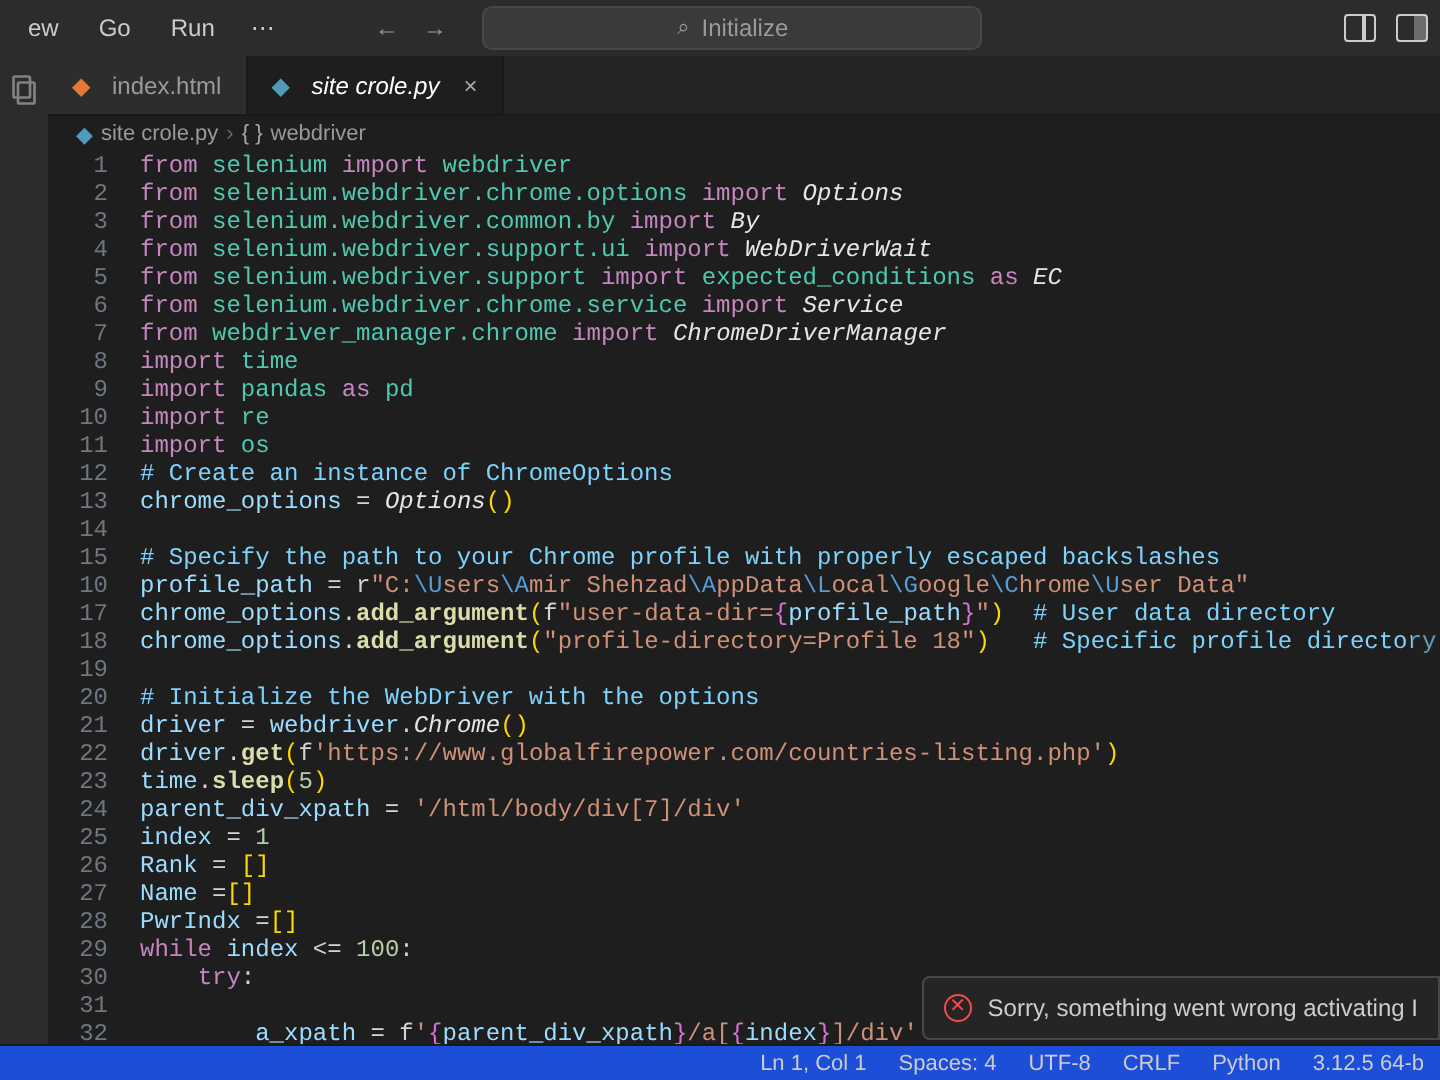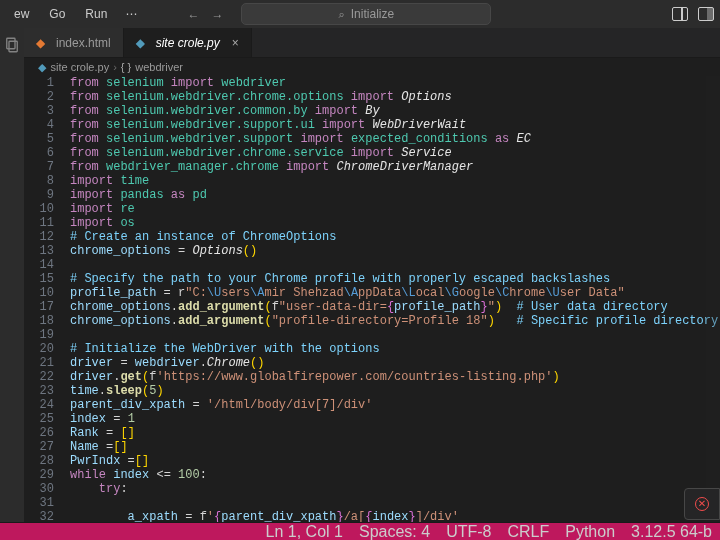--- a/index.html
+++ b/index.html
@@ -93,22 +93,22 @@
   .c-br { color: #ffd700; }        
   .c-br2 { color: #da70d6; }       
   .c-path-bl { color: #569cd6; }   
 
   
   .minimap { position: absolute; right: 0; top: 76px; bottom: 18px; width: 14px; background: #252526; opacity: .3; }
 
   
   .statusbar {
     position: absolute; left: 0; right: 0; bottom: 0; height: 18px;
-    background: #be185d; border-top: 1px solid #1a1a1a;
-    display: flex; align-items: center; color: #cccccc; font-size: 16px;
+    background: #1d4ed8; border-top: 1px solid #1a1a1a;
+    display: flex; align-items: center; color: #cccccc; font-size: 11px;
   }
   .statusbar .spacer { flex: 1; }
   .statusbar .sb-item { padding: 0 8px; cursor: pointer; }
 
   
   .toast {
     position: absolute; right: 0; bottom: 20px;
     background: #252526; border: 1px solid #474747; border-radius: 4px 0 0 4px;
     padding: 8px 10px; display: flex; align-items: center; gap: 8px;
     color: #cccccc; font-size: 12px;
@@ -210,20 +210,21 @@
       <div class="ln">31</div>
       <div class="ln">32</div>
     </div>
   <div class="code" id="code"><div class="ln"><span class="c-kw">from</span> <span class="c-mod">selenium</span> <span class="c-kw">import</span> <span class="c-mod">webdriver</span></div><div class="ln"><span class="c-kw">from</span> <span class="c-mod">selenium.webdriver.chrome.options</span> <span class="c-kw">import</span> <span class="c-cls">Options</span></div><div class="ln"><span class="c-kw">from</span> <span class="c-mod">selenium.webdriver.common.by</span> <span class="c-kw">import</span> <span class="c-cls">By</span></div><div class="ln"><span class="c-kw">from</span> <span class="c-mod">selenium.webdriver.support.ui</span> <span class="c-kw">import</span> <span class="c-cls">WebDriverWait</span></div><div class="ln"><span class="c-kw">from</span> <span class="c-mod">selenium.webdriver.support</span> <span class="c-kw">import</span> <span class="c-mod">expected_conditions</span> <span class="c-kw">as</span> <span class="c-cls">EC</span></div><div class="ln"><span class="c-kw">from</span> <span class="c-mod">selenium.webdriver.chrome.service</span> <span class="c-kw">import</span> <span class="c-cls">Service</span></div><div class="ln"><span class="c-kw">from</span> <span class="c-mod">webdriver_manager.chrome</span> <span class="c-kw">import</span> <span class="c-cls">ChromeDriverManager</span></div><div class="ln"><span class="c-kw">import</span> <span class="c-mod">time</span></div><div class="ln"><span class="c-kw">import</span> <span class="c-mod">pandas</span> <span class="c-kw">as</span> <span class="c-mod">pd</span></div><div class="ln"><span class="c-kw">import</span> <span class="c-mod">re</span></div><div class="ln"><span class="c-kw">import</span> <span class="c-mod">os</span></div><div class="ln"><span class="c-cmt"># Create an instance of ChromeOptions</span></div><div class="ln"><span class="c-var">chrome_options</span> = <span class="c-cls">Options</span><span class="c-br">(</span><span class="c-br">)</span></div><div class="ln">&nbsp;</div><div class="ln"><span class="c-cmt"># Specify the path to your Chrome profile with properly escaped backslashes</span></div><div class="ln"><span class="c-var">profile_path</span> = r<span class="c-str">"C:</span><span class="c-path-bl">\U</span><span class="c-str">sers</span><span class="c-path-bl">\A</span><span class="c-str">mir Shehzad</span><span class="c-path-bl">\A</span><span class="c-str">ppData</span><span class="c-path-bl">\L</span><span class="c-str">ocal</span><span class="c-path-bl">\G</span><span class="c-str">oogle</span><span class="c-path-bl">\C</span><span class="c-str">hrome</span><span class="c-path-bl">\U</span><span class="c-str">ser Data"</span></div><div class="ln"><span class="c-var">chrome_options</span>.<span class="c-fn">add_argument</span><span class="c-br">(</span>f<span class="c-str">"user-data-dir=</span><span class="c-br2">{</span><span class="c-var">profile_path</span><span class="c-br2">}</span><span class="c-str">"</span><span class="c-br">)</span>  <span class="c-cmt"># User data directory</span></div><div class="ln"><span class="c-var">chrome_options</span>.<span class="c-fn">add_argument</span><span class="c-br">(</span><span class="c-str">"profile-directory=Profile 18"</span><span class="c-br">)</span>   <span class="c-cmt"># Specific profile directory</span></div><div class="ln">&nbsp;</div><div class="ln"><span class="c-cmt"># Initialize the WebDriver with the options</span></div><div class="ln"><span class="c-var">driver</span> = <span class="c-var">webdriver</span>.<span class="c-cls">Chrome</span><span class="c-br">(</span><span class="c-br">)</span></div><div class="ln"><span class="c-var">driver</span>.<span class="c-fn">get</span><span class="c-br">(</span>f<span class="c-str">'https://www.globalfirepower.com/countries-listing.php'</span><span class="c-br">)</span></div><div class="ln"><span class="c-var">time</span>.<span class="c-fn">sleep</span><span class="c-br">(</span><span class="c-num">5</span><span class="c-br">)</span></div><div class="ln"><span class="c-var">parent_div_xpath</span> = <span class="c-str">'/html/body/div[7]/div'</span></div><div class="ln"><span class="c-var">index</span> = <span class="c-num">1</span></div><div class="ln"><span class="c-var">Rank</span> = <span class="c-br">[</span><span class="c-br">]</span></div><div class="ln"><span class="c-var">Name</span> =<span class="c-br">[</span><span class="c-br">]</span></div><div class="ln"><span class="c-var">PwrIndx</span> =<span class="c-br">[</span><span class="c-br">]</span></div><div class="ln"><span class="c-kw">while</span> <span class="c-var">index</span> &lt;= <span class="c-num">100</span>:</div><div class="ln">    <span class="c-kw">try</span>:</div><div class="ln">&nbsp;</div><div class="ln">        <span class="c-var">a_xpath</span> = f<span class="c-str">'</span><span class="c-br2">{</span><span class="c-var">parent_div_xpath</span><span class="c-br2">}</span><span class="c-str">/a[</span><span class="c-br2">{</span><span class="c-var">index</span><span class="c-br2">}</span><span class="c-str">]/div'</span></div></div>
 </div>
 
 <div class="minimap"></div>
 
 <div class="toast">
   <span class="err-icon">✕</span>
+  <span>Sorry, something went wrong activating I</span>
 </div>
 
 <div class="statusbar">
   <span class="spacer"></span>
   <span class="sb-item">Ln 1, Col 1</span>
   <span class="sb-item">Spaces: 4</span>
   <span class="sb-item">UTF-8</span>
   <span class="sb-item">CRLF</span>
   <span class="sb-item">Python</span>
   <span class="sb-item">3.12.5 64-b</span>

